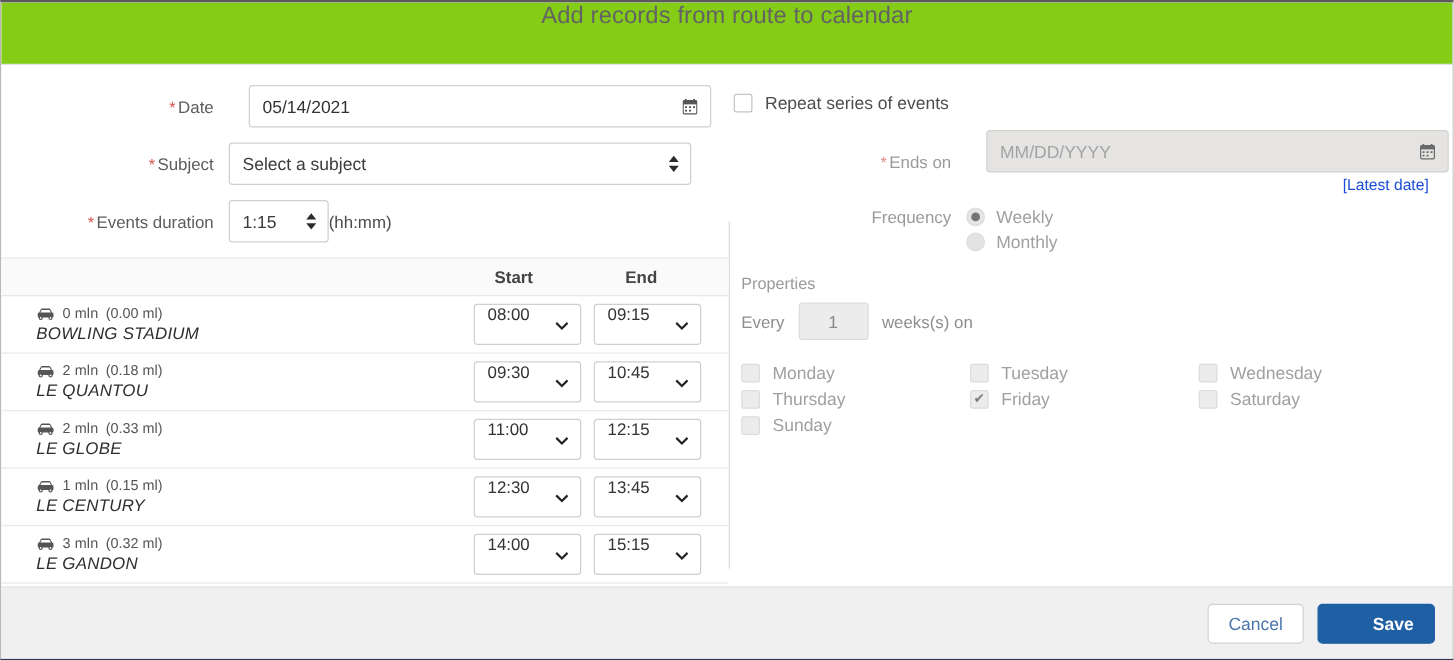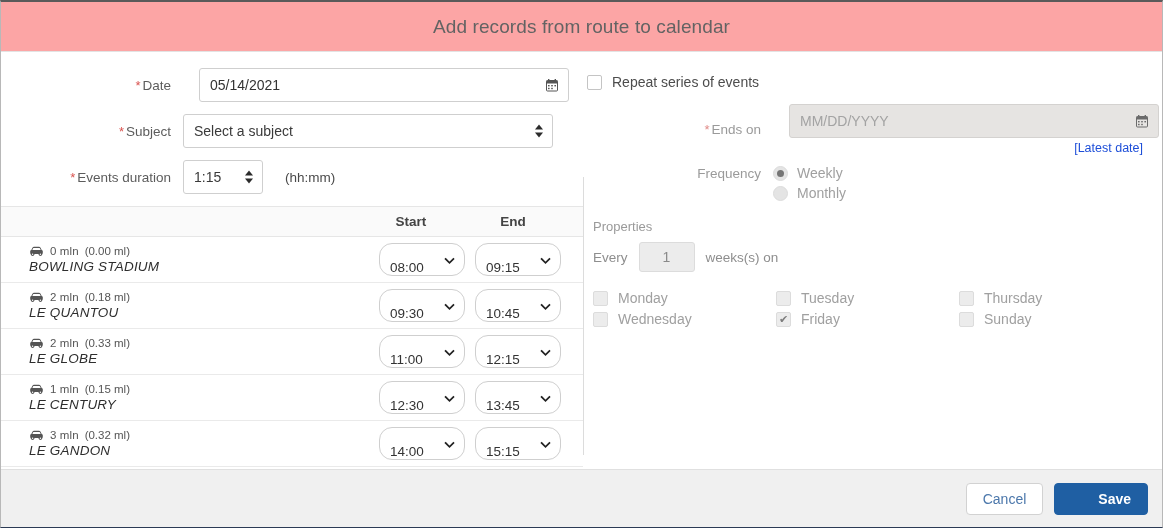--- a/index.html
+++ b/index.html
@@ -24,23 +24,22 @@
     display: flex;
     flex-direction: column;
   }
 
   
   .dlg-header {
     height: 50px;
     flex: 0 0 50px;
     border-bottom: 1px solid #e3e3e3;
     display: flex;
-    align-items: center;
     justify-content: center;
-    background: #fca5a5;
+    background: #84cc16;
   }
   .dlg-title {
     font-size: 19px;
     color: #636363;
     font-weight: 400;
     letter-spacing: 0.1px;
   }
 
   
   .dlg-body {
@@ -164,21 +163,21 @@
     background: #fff;
     display: flex;
     align-items: center;
     padding: 0 24px 0 10px;
     font-size: 14px;
     color: #3a3a3a;
   }
   .hint {
     font-size: 13.5px;
     color: #4a4a4a;
-    margin-left: 22px;
+    margin-left: 0;
   }
 
   
   .route-table {
     margin-top: 4px;
     border-top: 1px solid #e6e6e6;
   }
   .rt-head {
     display: flex;
     align-items: center;
@@ -224,24 +223,24 @@
     font-size: 13.5px;
     color: #2e2e2e;
     letter-spacing: 0.2px;
     font-style: italic;
   }
   .time-sel {
     position: relative;
     width: 86px;
     height: 33px;
     border: 1px solid #cfcfcf;
-    border-radius: 13px;
+    border-radius: 3px;
     background: #fff;
     display: flex;
-    align-items: flex-end;
+    align-items: flex-start;
     padding: 0 10px;
     font-size: 13.5px;
     color: #333;
     margin-left: 10px;
   }
   .chev {
     position: absolute;
     right: 9px;
     top: 50%;
     transform: translateY(-50%);
@@ -695,34 +694,38 @@
           <div class="day-item">
             <span class="cbx dis"></span>
             <span class="cbx-label dim">Monday</span>
           </div>
           <div class="day-item">
             <span class="cbx dis"></span>
             <span class="cbx-label dim">Tuesday</span>
           </div>
           <div class="day-item">
             <span class="cbx dis"></span>
-            <span class="cbx-label dim">Thursday</span>
+            <span class="cbx-label dim">Wednesday</span>
           </div>
           <div class="day-item">
             <span class="cbx dis"></span>
-            <span class="cbx-label dim">Wednesday</span>
+            <span class="cbx-label dim">Thursday</span>
           </div>
           <div class="day-item">
             <span class="cbx dis">
               <span class="tick">✔</span>
             </span>
             <span class="cbx-label dim">Friday</span>
           </div>
           <div class="day-item">
             <span class="cbx dis"></span>
+            <span class="cbx-label dim">Saturday</span>
+          </div>
+          <div class="day-item">
+            <span class="cbx dis"></span>
             <span class="cbx-label dim">Sunday</span>
           </div>
         </div>
 
     </div>
   </div>
 
   <div class="dlg-footer">
     <div class="btn btn-cancel">Cancel</div>
     <div class="btn btn-save">Save</div>

